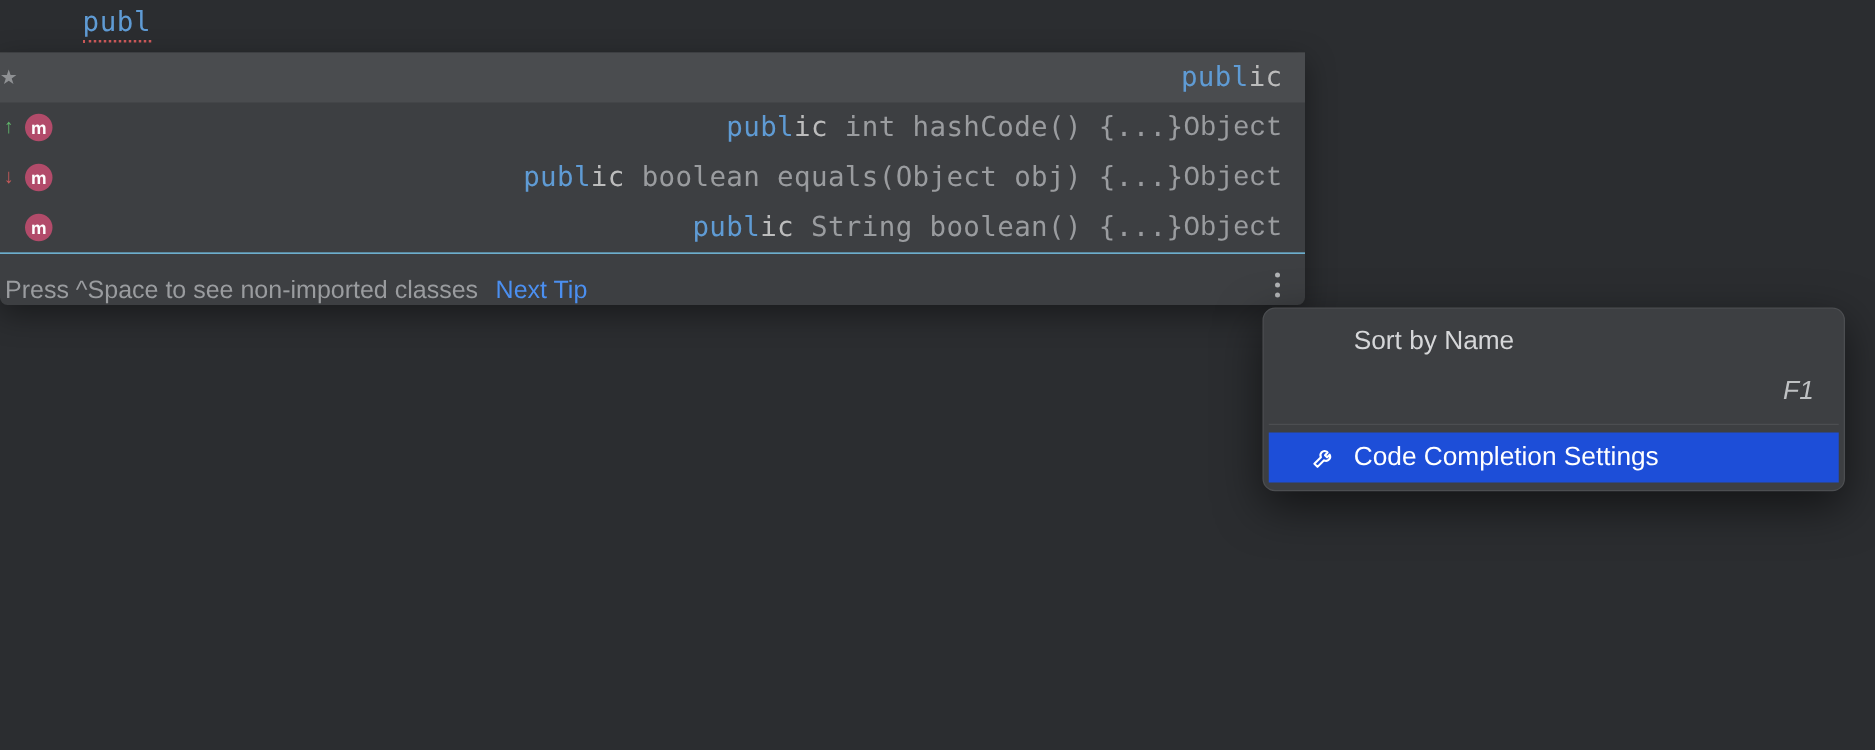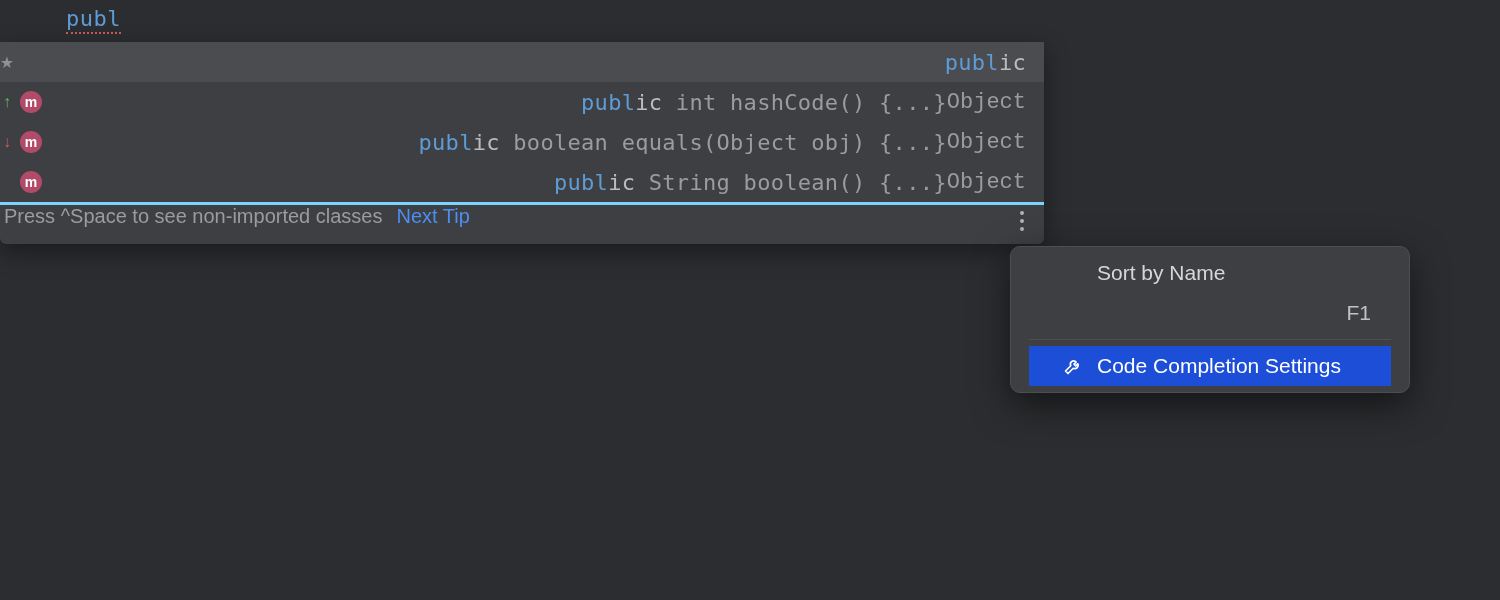--- a/index.html
+++ b/index.html
@@ -84,24 +84,24 @@
   .kw-match { color: #5f9bd4; margin-left: 24px; }
   .kw-rest  { color: #bcbcbc; }
   .sig .paren { color: #9a9c9f; }
   .right-type {
     color: #9a9c9f;
     font-family: Liberation Mono, monospace;
   }
 
   .footer {
     display: flex;
-    align-items: flex-start;
+    align-items: flex-end;
     height: 42px;
     padding: 0 14px 0 4px;
-    border-top: 3px solid #7dd3fc;
+    border-top: 1px solid #7dd3fc;
     font-family: -apple-system, sans-serif;
     font-size: 20px;
   }
   .footer .hint { color: #9a9c9f; }
   .footer .link { color: #4b8ff0; margin-left: 14px; cursor: pointer; }
   .footer .spacer { flex: 1; }
   .kebab {
     display: flex; flex-direction: column; gap: 4px;
     padding: 6px;
     cursor: pointer;
@@ -109,40 +109,41 @@
   .kebab span {
     width: 4px; height: 4px; border-radius: 50%;
     background: #b0b2b4;
   }
 
   
   .ctx {
     position: absolute;
     top: 246px;
     left: 1010px;
-    width: 400px;
+    width: 466px;
     background: #3d3f42;
     border: 1px solid #4c4e51;
     border-radius: 10px;
     box-shadow: 0 12px 36px rgba(0,0,0,.55);
-    padding: 6px 18px;
+    padding: 6px 4px;
     font-size: 21px;
   }
   .ctx-item {
     display: flex;
     align-items: center;
     height: 40px;
     padding: 0 20px 0 68px;
     position: relative;
     color: #d6d7d9;
     cursor: pointer;
   }
   .ctx-item .shortcut {
     margin-left: auto;
     color: #bfc1c3;
+    font-style: italic;
   }
   .ctx-sep {
     height: 1px;
     background: #4c4e51;
     margin: 6px 0;
   }
   .ctx-item.highlight {
     background: #1d4ed8;
     color: #fff;
   }

